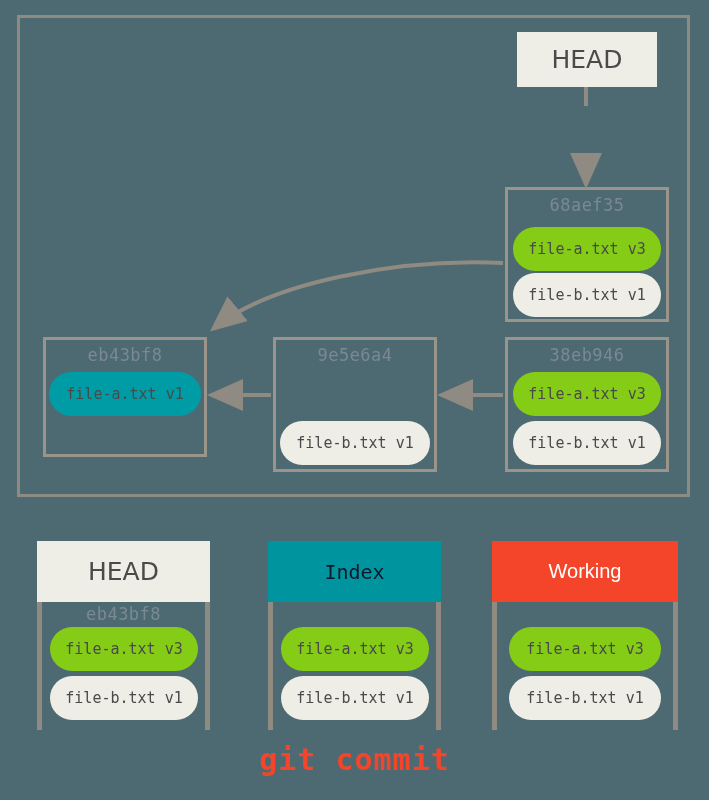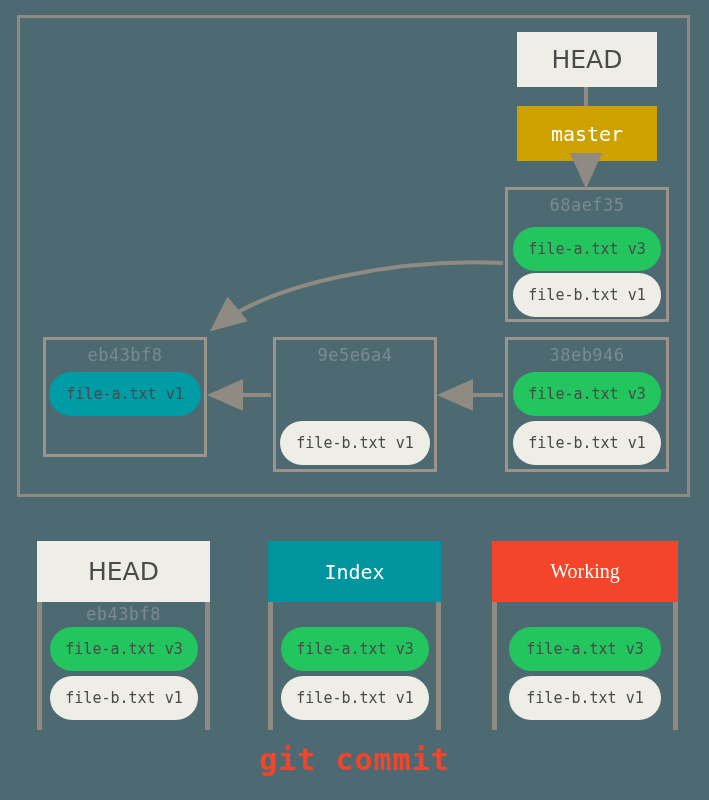--- a/index.html
+++ b/index.html
@@ -58,21 +58,21 @@
     border-radius: 22px;
     display: flex;
     align-items: center;
     justify-content: center;
     font-size: 15px;
     font-family: "DejaVu Sans Mono", "Liberation Mono", monospace;
     color: #4a4a4a;
     letter-spacing: 0px;
     white-space: nowrap;
   }
-  .pill.gold  { background: #22c55e; }
+  .pill.gold  { background: #84cc16; }
   .pill.cream { background: #eeeee6; }
   .pill.teal  { background: #009ca6; }
   .pill.red   { background: #f4452a; }
 
   
   .label-box {
     position: absolute;
     display: flex;
     align-items: center;
     justify-content: center;
@@ -86,28 +86,28 @@
     font-size: 25px;
   }
   .label-box.gold {
     background: #cca100;
     color: #ffffff;
     font-family: "DejaVu Sans Mono", "Liberation Mono", monospace;
     font-size: 20px;
   }
   .label-box.teal {
     background: #00959e;
-    color: #ffffff;
+    color: #0f172a;
     font-family: "DejaVu Sans Mono", "Liberation Mono", monospace;
     font-size: 20px;
   }
   .label-box.red {
     background: #f4452a;
     color: #ffffff;
-    font-family: Liberation Serif, serif;
+    font-family: Liberation Sans, sans-serif;
     font-size: 20px;
     line-height: 1.15;
   }
   
   .vbar {
     position: absolute;
     background: #8f8a82;
   }
   
   #arrows {
@@ -135,23 +135,20 @@
 
 <div id="stage">
 
   <div class="repo-frame"></div>
 
   <div class="label-box cream" style="left:517px; top:32px; width:140px; height:55px;">
     <span>HEAD</span>
   </div>
   <div class="vbar" style="left:584px; top:87px; width:4px; height:19px;"></div>
 
-  <div class="label-box gold" style="left:517px; top:106px; width:140px; height:55px;">
-    <span>master</span>
-  </div>
 
   <div class="commit-box" style="left:505px; top:187px; width:164px; height:135px;">
     <div class="commit-hash">68aef35</div>
   </div>
   <div class="pill gold" style="left:513px; top:227px; width:148px;">
     <span>file-a.txt v3</span>
   </div>
   <div class="pill cream" style="left:513px; top:273px; width:148px;">
     <span>file-b.txt v1</span>
   </div>

